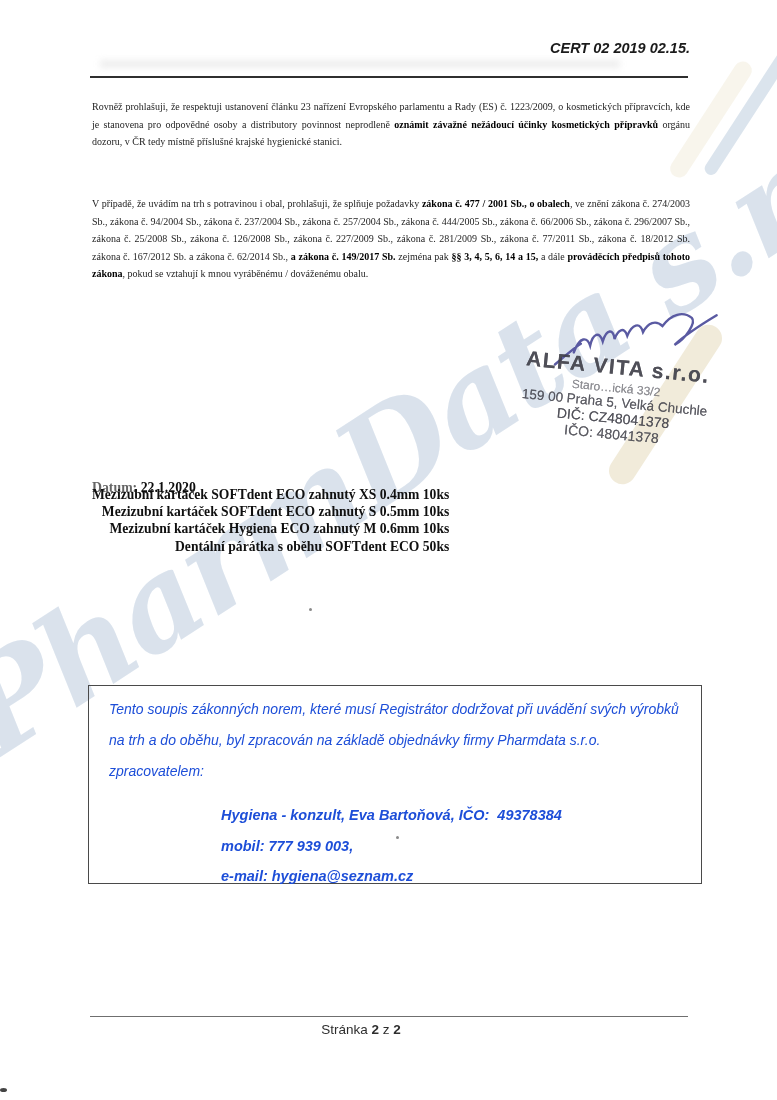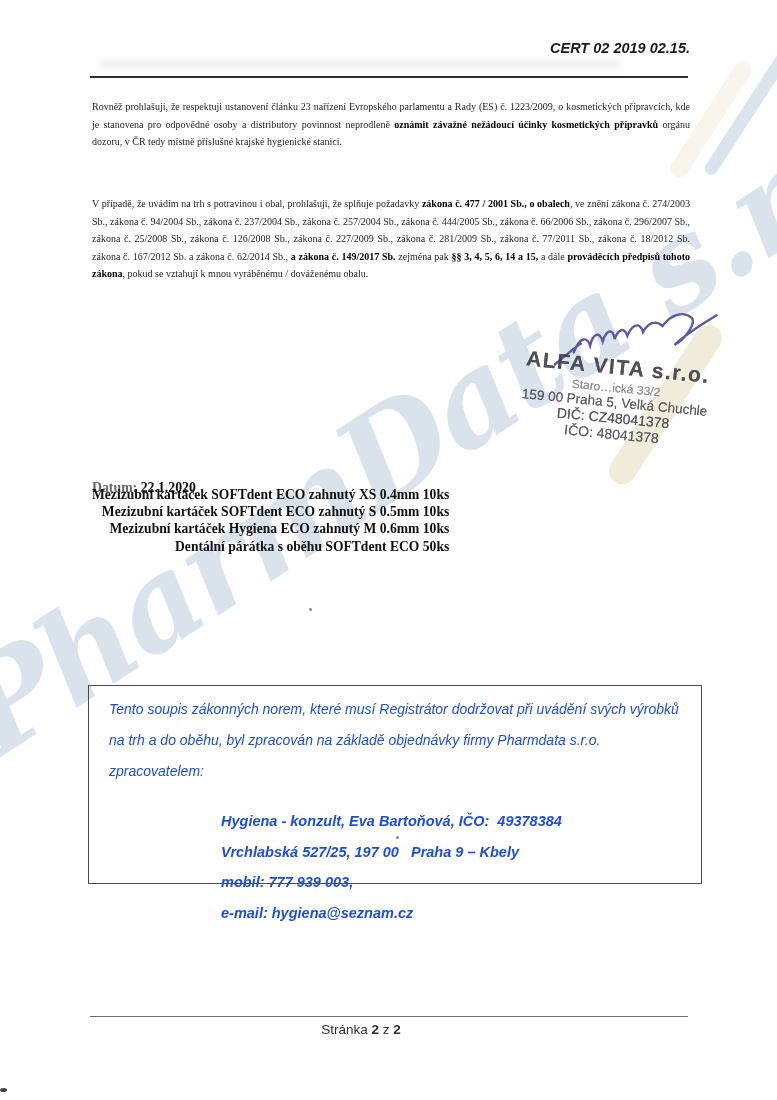--- a/index.html
+++ b/index.html
@@ -63,21 +63,21 @@
   .product-list{position:absolute;left:92px;top:486px;}
   .product-item{font-size:13.6px;line-height:17.2px;font-weight:700;color:#101010;text-align:right;}
   
   .proc-box{
     position:absolute;left:88px;top:685px;width:614px;height:199px;
     box-sizing:border-box;border:1.6px solid #4a4a4a;
     padding:12px 20px 0 20px;
     font-family:"Liberation Sans", sans-serif;font-style:italic;color:#1d4ed8;
   }
   .box-intro{font-size:14px;line-height:31px;margin-top:-4px;}
-  .box-lines{margin-left:112px;margin-top:26px;}
+  .box-lines{margin-left:112px;margin-top:20px;}
   .box-line{font-size:14.5px;font-weight:600;margin-bottom:14.5px;white-space:pre-wrap;}
   
   .rule-bottom{position:absolute;left:90px;top:1016px;width:598px;height:1.3px;background:#6f6f6f;}
   .footer-text{
     position:absolute;left:0;top:1022px;width:722px;text-align:center;
     font-family:"Liberation Sans", sans-serif;font-size:13.5px;color:#2e2e2e;white-space:pre-wrap;
   }
   .footer-text .b{font-weight:700;}
 </style>
 </head>
@@ -127,21 +127,20 @@
         <div class="product-item">Mezizubní kartáček SOFTdent ECO zahnutý XS 0.4mm 10ks</div>
         <div class="product-item">Mezizubní kartáček SOFTdent ECO zahnutý S 0.5mm 10ks</div>
         <div class="product-item">Mezizubní kartáček Hygiena ECO zahnutý M 0.6mm 10ks</div>
         <div class="product-item">Dentální párátka s oběhu SOFTdent ECO 50ks</div>
       </div>
 
     <div class="proc-box">
       <div class="box-intro">Tento soupis zákonných norem, které musí Registrátor dodržovat při uvádění svých výrobků na trh a do oběhu, byl zpracován na základě objednávky firmy Pharmdata s.r.o. zpracovatelem:</div>
       <div class="box-lines">
           <div class="box-line">Hygiena - konzult, Eva Bartoňová, IČO:  49378384</div>
-          <div class="box-line">Vrchlabská 527/25, 197 00   Praha 9 – Kbely</div>
           <div class="box-line">mobil: 777 939 003,</div>
           <div class="box-line">e-mail: hygiena@seznam.cz</div>
         </div>
     </div>
 
     <div class="rule-bottom"></div>
     <div class="footer-text"><span>Stránka </span><span class="b">2</span><span> z </span><span class="b">2</span></div>
 
   </div>
 </div>

